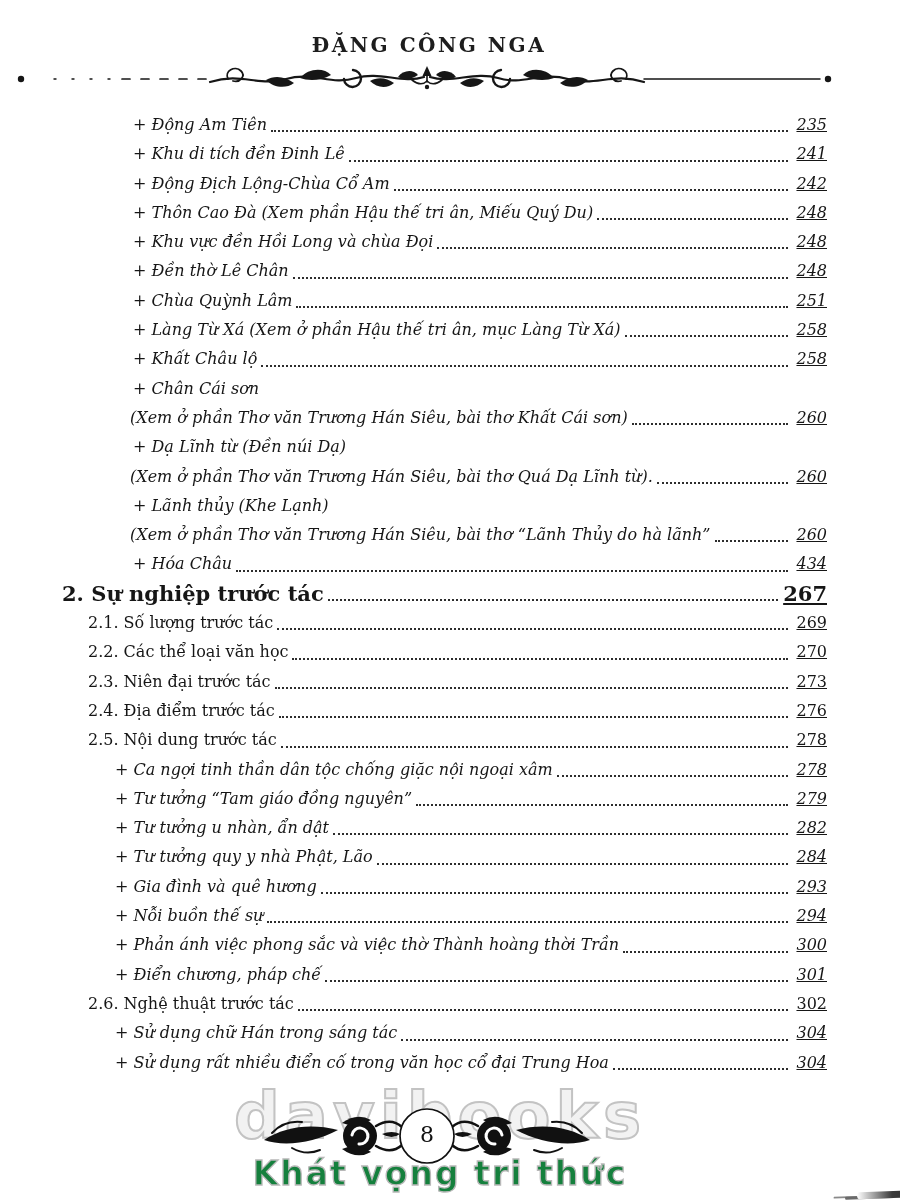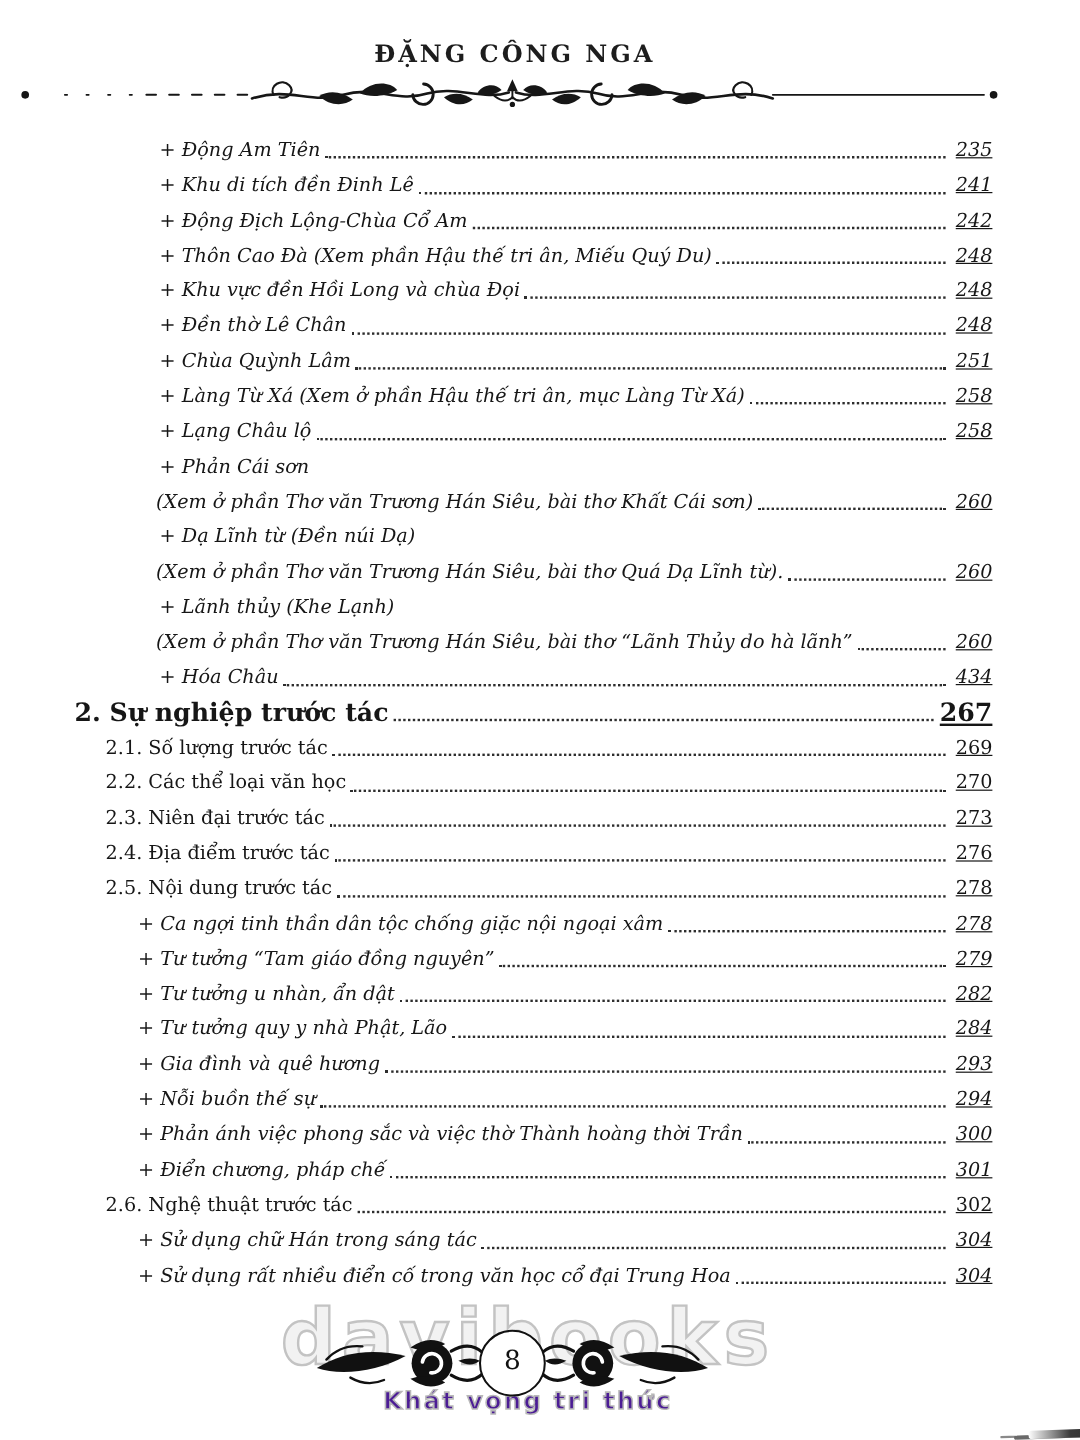--- a/index.html
+++ b/index.html
@@ -48,22 +48,22 @@
     text-align:center;line-height:1;
     font-family:"DejaVu Sans","Liberation Sans",sans-serif;
     font-weight:bold;font-size:64px;letter-spacing:5px;
     color:#f2f2f2;
     -webkit-text-stroke:2px #c3c3c3;
   }
   .wm2{
     position:absolute;top:1157px;left:0;width:880px;
     text-align:center;line-height:1;
     font-family:"DejaVu Sans","Liberation Sans",sans-serif;
-    font-weight:bold;font-size:20px;letter-spacing:2px;
-    color:#4c1d95;
+    font-weight:bold;font-size:33px;letter-spacing:2px;
+    color:#15803d;
     -webkit-text-stroke:1.3px #b8b8b8;
   }
   .ornament{position:absolute;top:1104px;left:262px;width:330px;height:64px;}
   .pagenum{
     position:absolute;top:1122px;left:407px;width:40px;
     text-align:center;font-size:22px;color:#111;
   }
   .smudge{
     position:absolute;right:-4px;bottom:2px;width:78px;height:7px;
     background:linear-gradient(to left,#1f1f1f 0%,#3a3a3a 55%,rgba(80,80,80,0) 100%);
@@ -137,26 +137,26 @@
         <span class="label">+ Chùa Quỳnh Lâm</span>
         <span class="leader"></span>
         <span class="pageno">251</span>
       </div>
       <div class="row plus1">
         <span class="label">+ Làng Từ Xá (Xem ở phần Hậu thế tri ân, mục Làng Từ Xá)</span>
         <span class="leader"></span>
         <span class="pageno">258</span>
       </div>
       <div class="row plus1">
-        <span class="label">+ Lạng Châu lộ</span>
+        <span class="label">+ Khất Châu lộ</span>
         <span class="leader"></span>
         <span class="pageno">258</span>
       </div>
       <div class="row plus1">
-        <span class="label">+ Phản Cái sơn</span>
+        <span class="label">+ Chân Cái sơn</span>
       </div>
       <div class="row cont">
         <span class="label">(Xem ở phần Thơ văn Trương Hán Siêu, bài thơ Khất Cái sơn)</span>
         <span class="leader"></span>
         <span class="pageno">260</span>
       </div>
       <div class="row plus1">
         <span class="label">+ Dạ Lĩnh từ (Đền núi Dạ)</span>
       </div>
       <div class="row cont">

